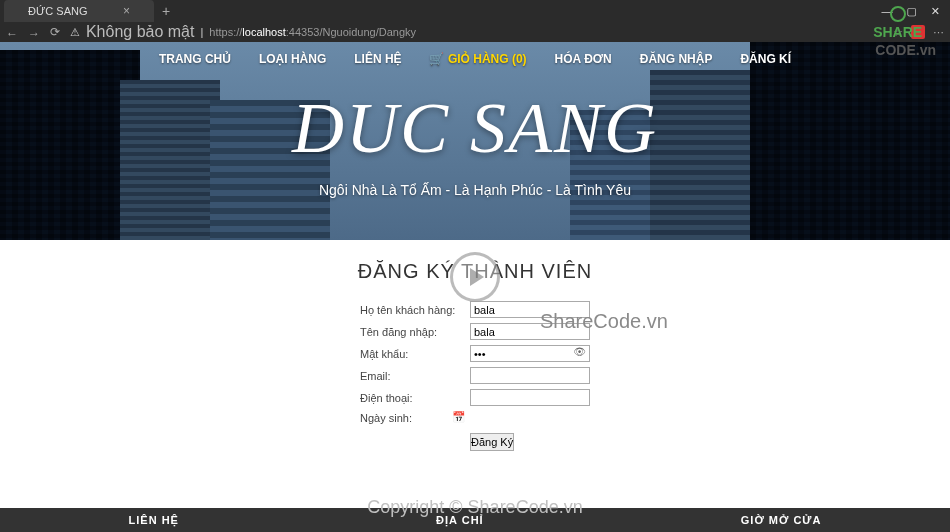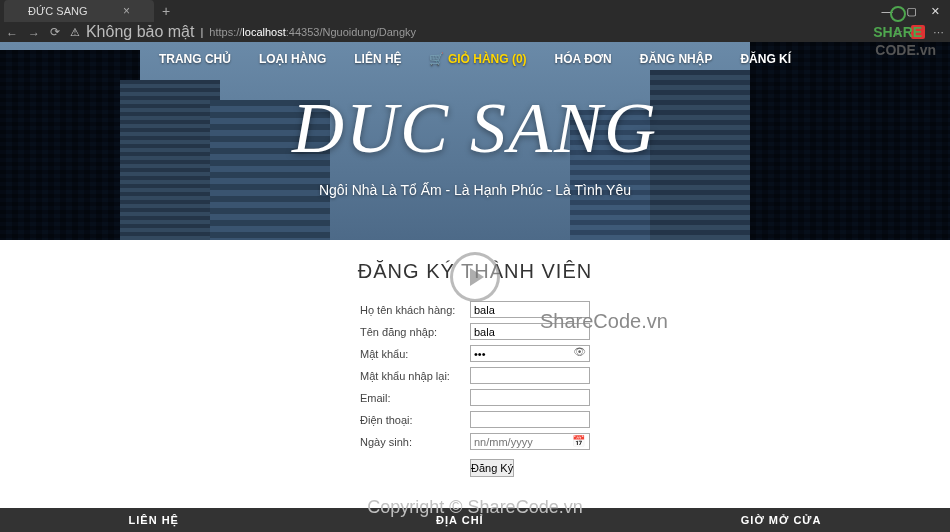--- a/index.html
+++ b/index.html
@@ -350,34 +350,29 @@
       <input type="text" value="bala" style="">
     </div>
     <div class="row">
       <span class="lbl">Mật khẩu:</span>
       <span class="pw-wrap">
         <input type="text" value="•••" style="">
         <span class="pw-eye">👁</span>
       </span>
     </div>
     <div class="row">
-      <span class="lbl">Mật khẩu nhập lại:</span>
-      <input type="text" value="" style="">
-    </div>
-    <div class="row">
       <span class="lbl">Email:</span>
       <input type="text" value="" style="">
     </div>
     <div class="row">
       <span class="lbl">Điện thoại:</span>
       <input type="text" value="" style="">
     </div>
     <div class="row">
       <span class="lbl">Ngày sinh:</span>
-      <input type="text" placeholder="nn/mm/yyyy" style="">
       <span class="date-icn">📅</span>
     </div>
     <button class="submit">Đăng Ký</button>
   </div>
 </div>
 
 <div class="footer">
   <span>LIÊN HỆ</span>
   <span>ĐỊA CHỈ</span>
   <span>GIỜ MỞ CỬA</span>

